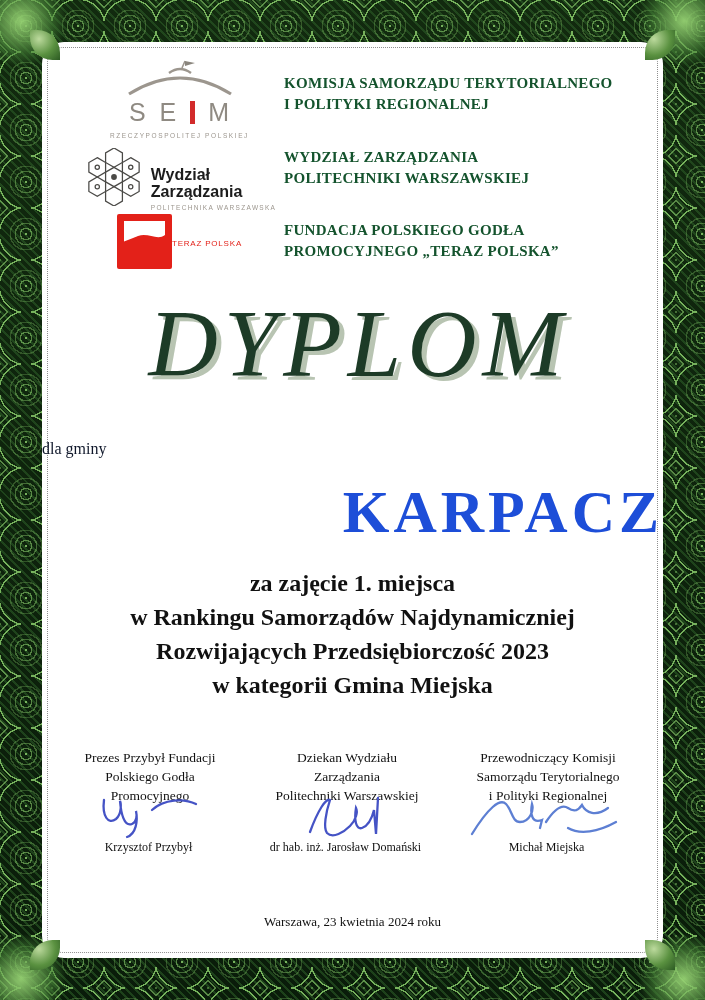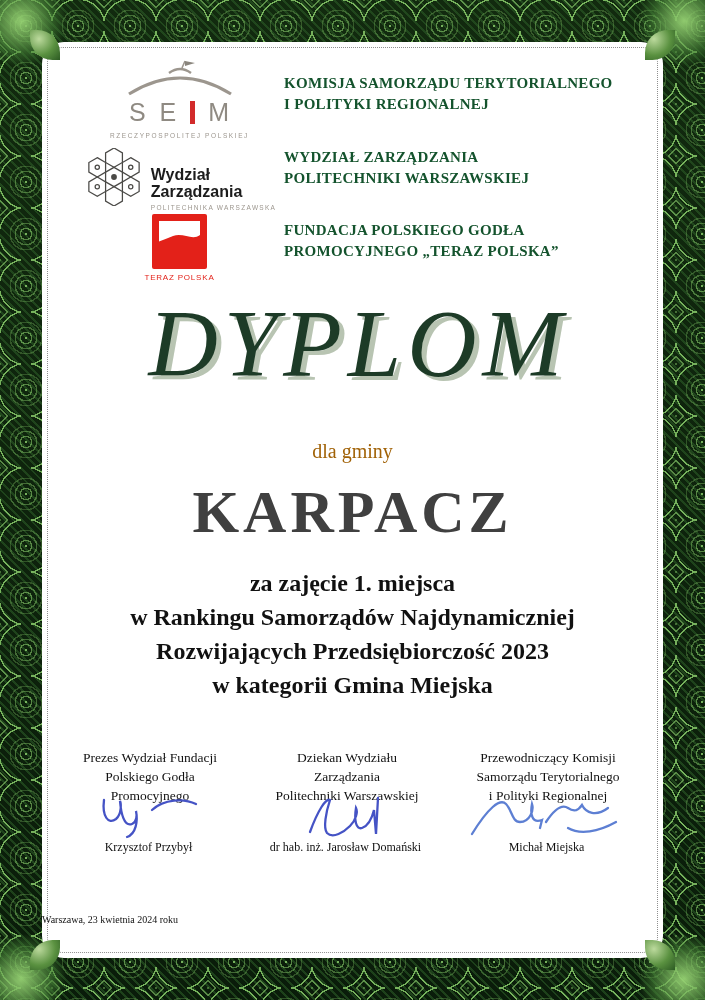--- a/index.html
+++ b/index.html
@@ -59,48 +59,48 @@
   .logo-sub { font-family:"Liberation Sans", sans-serif; font-size:6.5px; letter-spacing:1.6px;
     color:#9c968e; margin-top:5px; }
 
   
   .wz-wrap { display:flex; align-items:center; }
   .wz-text { margin-left:6px; font-family:"Liberation Sans", sans-serif;margin-top:24px; }
   .wz-line { font-size:16px; font-weight:bold; color:#1c1c1c; line-height:17px; }
   .wz-sub { font-size:6.5px; letter-spacing:1.3px; color:#9c968e; margin-top:4px; }
 
   
-  .tp-wrap { display:flex; flex-direction:column; align-items:center; }
+  .tp-wrap { display:flex; align-items:center; }
   .tp-label { font-family:"Liberation Sans", sans-serif; font-size:8px; letter-spacing:.8px;
     color:#e32119; margin-top:4px; }
 
   
   .title {
     position:absolute; top:252px; left:0; right:0; text-align:center;
     font-style:italic; font-weight:normal; font-size:96px; line-height:1.05;
     letter-spacing:6px; color:#1d3b27; text-shadow:5px 4px 0 #b8c4b2;margin-left:12px;
   }
-  .subtitle { position:absolute; top:398px; left:0; right:0; text-align:center;
-    font-size:20px; color:#a16207; }
-  .recipient { position:absolute; top:436px; left:0; right:0; text-align:center;
-    font-weight:bold; font-size:60px; letter-spacing:4px; color:#404040; }
+  .subtitle { position:absolute; top:398px; left:0; right:0; text-align:left;
+    font-size:16px; color:#0f172a; }
+  .recipient { position:absolute; top:436px; left:0; right:0; text-align:right;
+    font-weight:bold; font-size:60px; letter-spacing:4px; color:#1d4ed8; }
   .award { position:absolute; top:524px; left:0; right:0; text-align:center;
     font-weight:bold; font-size:24px; line-height:34px; color:#111; white-space:pre-line; }
 
   
   .sig-block { position:absolute; top:706px; text-align:center; height:112px; }
   .sig-1 { left:8px;  width:200px; }
   .sig-2 { left:205px; width:200px; }
   .sig-3 { left:398px; width:216px; }
   .sig-role { font-size:13.5px; line-height:19px; color:#111; white-space:pre-line; }
   .sig-name { position:absolute; top:92px; left:0; right:3px; font-size:12px; color:#111; }
   .sig-scribble { position:absolute; left:0; right:0; margin:auto; top:44px; z-index:3; }
 
-  .date-line { position:absolute; top:872px; left:0; right:0; text-align:left;
-    font-size:10px; color:#111; }
+  .date-line { position:absolute; top:872px; left:0; right:0; text-align:center;
+    font-size:13px; color:#111; }
 </style>
 </head>
 <body>
 
 <div class="certificate">
   <div class="paper">
     <div class="dotted-frame"></div>
     <div class="corner-petal petal-tl"></div>
     <div class="corner-petal petal-tr"></div>
     <div class="corner-petal petal-bl"></div>
@@ -172,21 +172,21 @@
 
     <div class="title">DYPLOM</div>
     <div class="subtitle">dla gminy</div>
     <div class="recipient">KARPACZ</div>
     <div class="award">za zajęcie 1. miejsca
 w Rankingu Samorządów Najdynamiczniej
 Rozwijających Przedsiębiorczość 2023
 w kategorii Gmina Miejska</div>
 
     <div class="sig-block sig-1">
-      <div class="sig-role">Prezes Wydział Fundacji
+      <div class="sig-role">Prezes Przybył Fundacji
 Polskiego Godła
 Promocyjnego</div>
       <svg class="sig-scribble" width="120" height="48" viewBox="0 0 120 48">
         <g fill="none" stroke="#4553c5" stroke-width="2.3" stroke-linecap="round">
           <path d="M14 8 C12 24 18 33 26 27 C32 22 31 11 30 9 C31 21 34 35 42 32 C47 30 47 23 46 19 C48 29 46 42 37 45"></path>
           <path d="M62 18 C74 7 94 6 106 12"></path>
         </g>
       </svg>
       <div class="sig-name">Krzysztof Przybył</div>
     </div>

